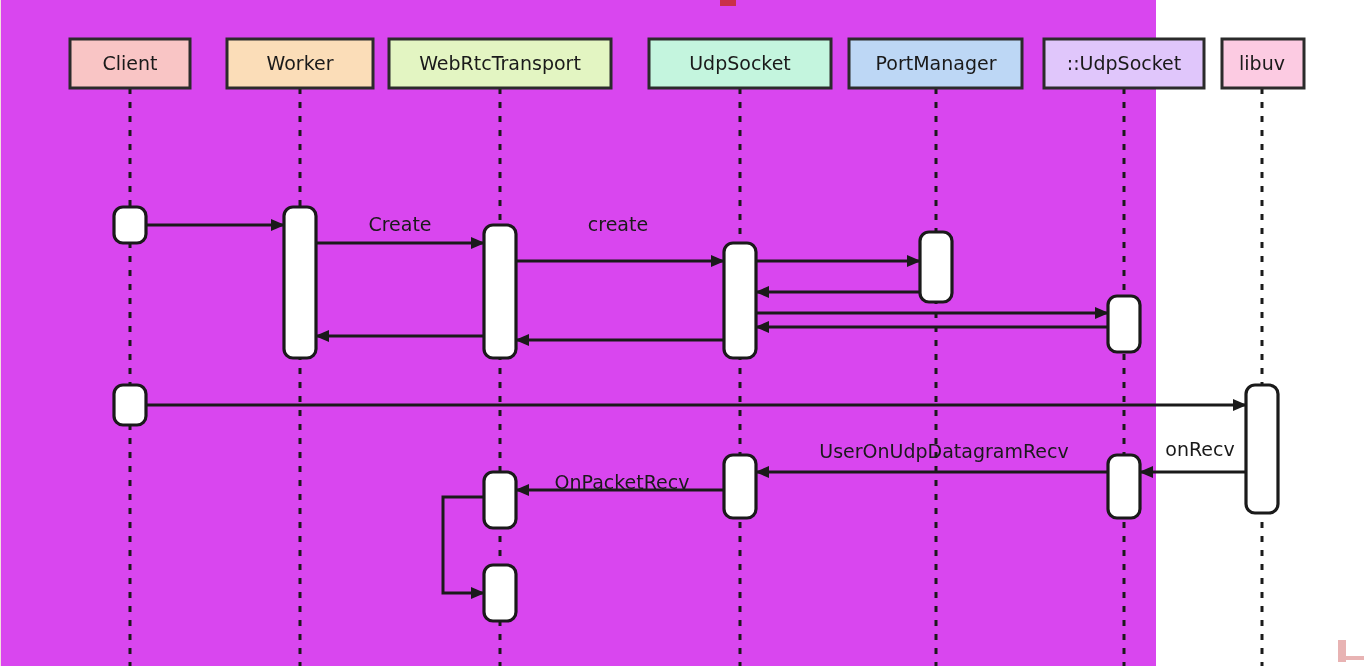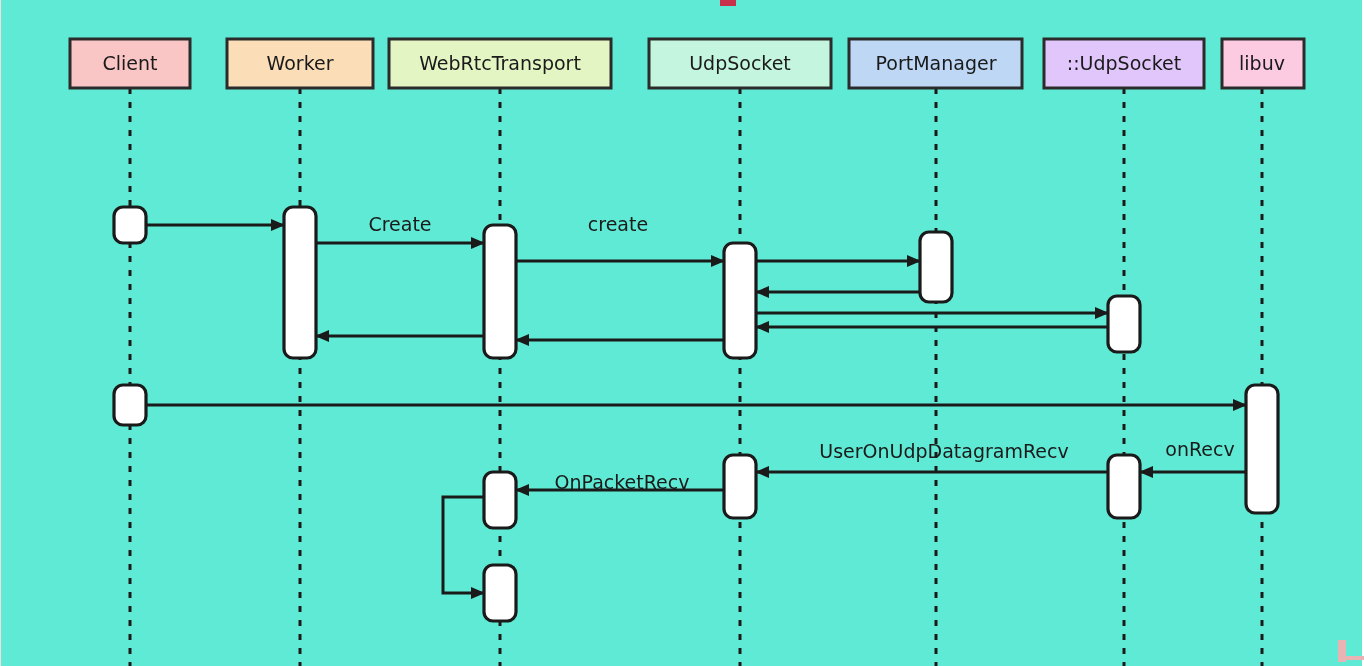--- a/index.html
+++ b/index.html
@@ -8,23 +8,23 @@
     background: #ffffff;
   }
   body {
     width: 1364px;
     height: 666px;
     font-family: "DejaVu Sans", sans-serif;
     overflow: hidden;
   }
   #canvas {
     position: relative;
-    width: 1362px;
+    width: 1156px;
     height: 666px;
-    background: #5eead4;
+    background: #d946ef;
   }
   #diagram-svg {
     position: absolute;
     left: 0;
     top: 0;
     width: 1364px;
     height: 666px;
   }
   .participant-label {
     font-family: "DejaVu Sans", sans-serif;

